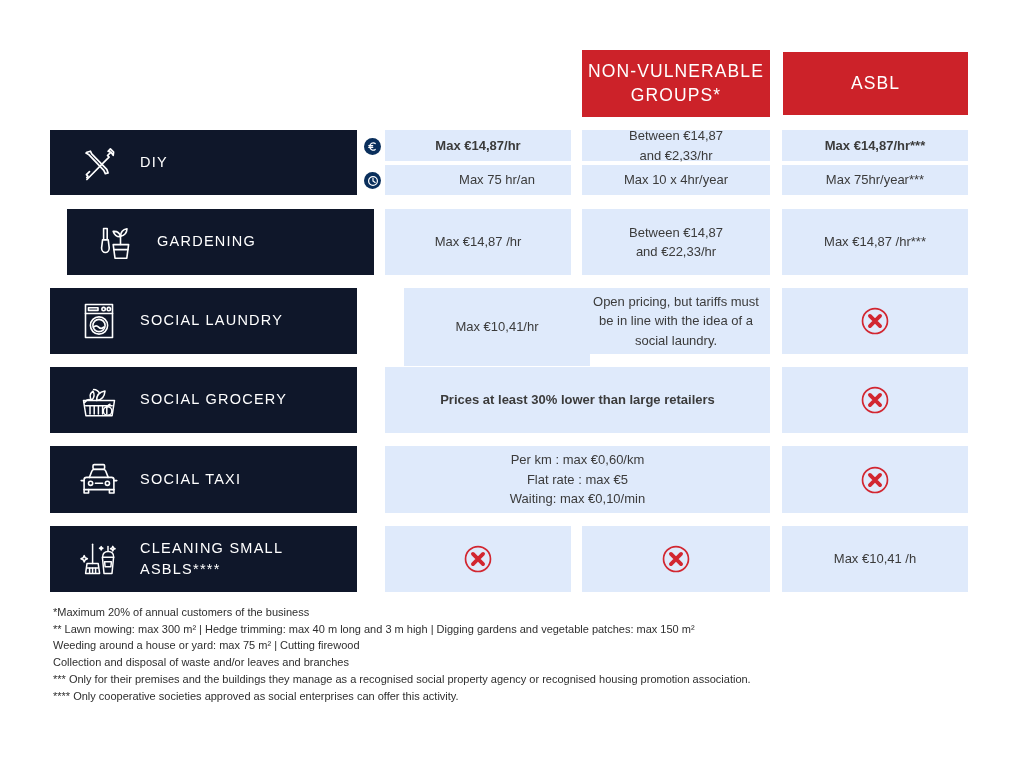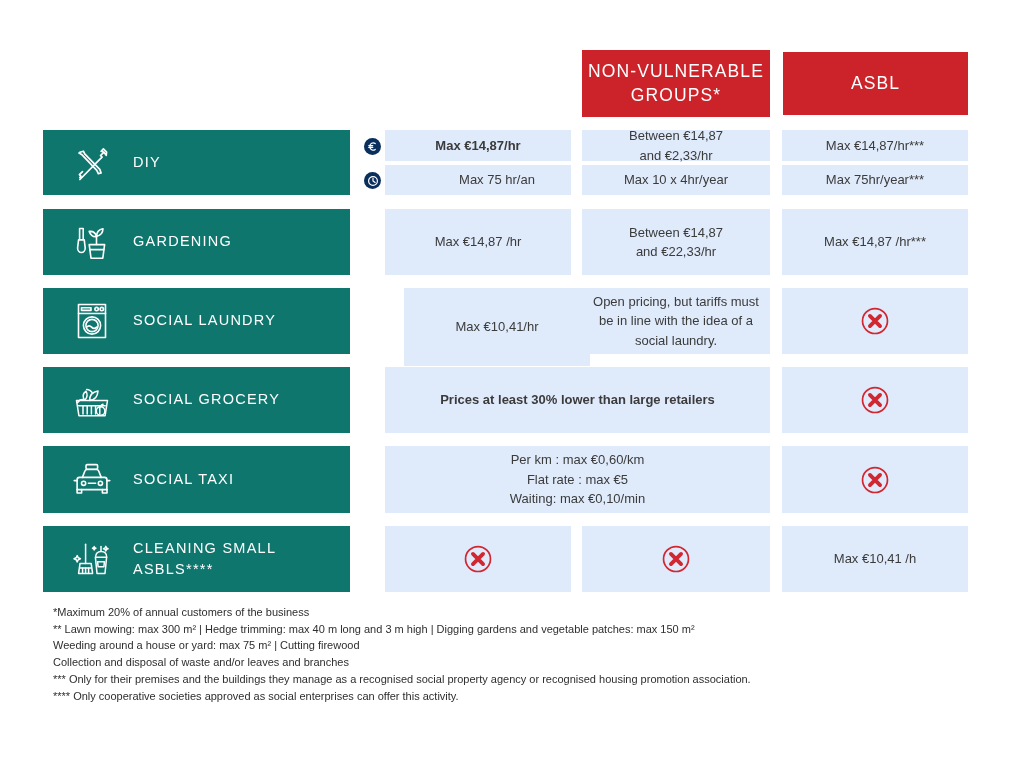--- a/index.html
+++ b/index.html
@@ -23,22 +23,22 @@
     letter-spacing: 1.1px;
     line-height: 1.32;
     font-weight: 400;
   }
   .hdr-1 { left: 385px; top: 50px; width: 186px; height: 67px; }
   .hdr-2 { left: 582px; top: 50px; width: 188px; height: 67px; }
   .hdr-3 { left: 783px; top: 52px; width: 185px; height: 63px; }
 
   .rowlabel {
     position: absolute;
-    left: 43px; width: 307px;
-    background: #0f766e;
+    left: 50px; width: 307px;
+    background: #0f172a;
     display: flex; align-items: center;
     color: #ffffff;
   }
   .rowlabel .ico {
     width: 58px; margin-left: 20px; flex: 0 0 58px;
     display: flex; align-items: center; justify-content: center;
   }
   .rowlabel .txt {
     font-size: 14.5px;
     letter-spacing: 1.25px;
@@ -106,26 +106,26 @@
   </div>
   <div class="marker" style="left:364px;top:172px;">
     <svg width="12" height="12" viewBox="0 0 12 12" fill="none" stroke="#ffffff" stroke-width="1.2" stroke-linecap="round">
       <circle cx="6" cy="6" r="4.4" stroke="#ffffff"></circle>
       <path d="M6 3.3V6l2.1 1.6"></path>
     </svg>
   </div>
   <div class="cell" style="left:385px;top:130px;width:186px;height:31px;font-weight:bold;">Max €14,87/hr</div>
   <div class="cell" style="left: 582px; top: 130px; width: 188px; height: 31px; white-space: pre-line;">Between €14,87
 and €2,33/hr</div>
-  <div class="cell" style="left:782px;top:130px;width:186px;height:31px;">Max €14,87/hr***</div>
+  <div class="cell" style="left:782px;top:130px;width:186px;height:31px;font-weight:bold;">Max €14,87/hr***</div>
   <div class="cell" style="left:385px;top:165px;width:186px;height:30px;padding-left:48px;">Max 75 hr/an</div>
   <div class="cell" style="left:582px;top:165px;width:188px;height:30px;">Max 10 x 4hr/year</div>
   <div class="cell" style="left:782px;top:165px;width:186px;height:30px;">Max 75hr/year***</div>
 
-  <div class="rowlabel" style="top:209px;height:66px;">
+  <div class="rowlabel" style="top:209px;height:66px;margin-left:17px;">
     <span class="ico">
       <svg width="38" height="40" viewBox="0 0 38 40" fill="none" stroke="#ffffff" stroke-width="1.6" stroke-linecap="round" stroke-linejoin="round">
         <path d="M6.6 6.5h3.6v11.2H6.6z"></path>
         <path d="M5.6 17.7h5.6l1 8.2c0 2.6-1.8 4.6-3.8 4.6s-3.8-2-3.8-4.6z"></path>
         <path d="M23.6 14.2c0-4 2.4-6.6 6.4-7.4-.2 4.4-2.4 6.8-6.4 7.4z"></path>
         <path d="M23.6 14.6c-1-3.8-3.6-5.6-7.4-5.2 1.4 4 3.8 5.6 7.4 5.2z"></path>
         <path d="M23.5 22.5V13"></path>
         <path d="M16.2 22.6h15.4l-1.8 13.6H18z"></path>
         <path d="M16.9 27.6h14"></path>
       </svg>

